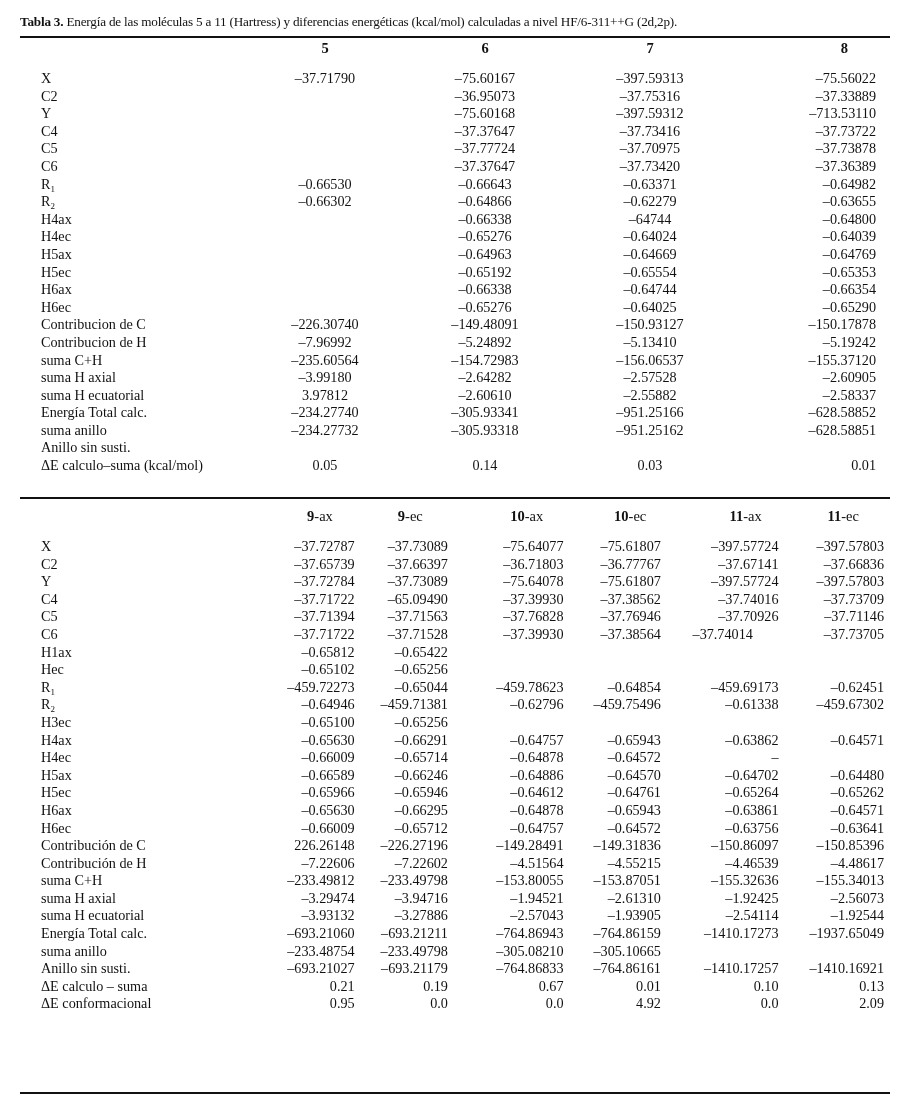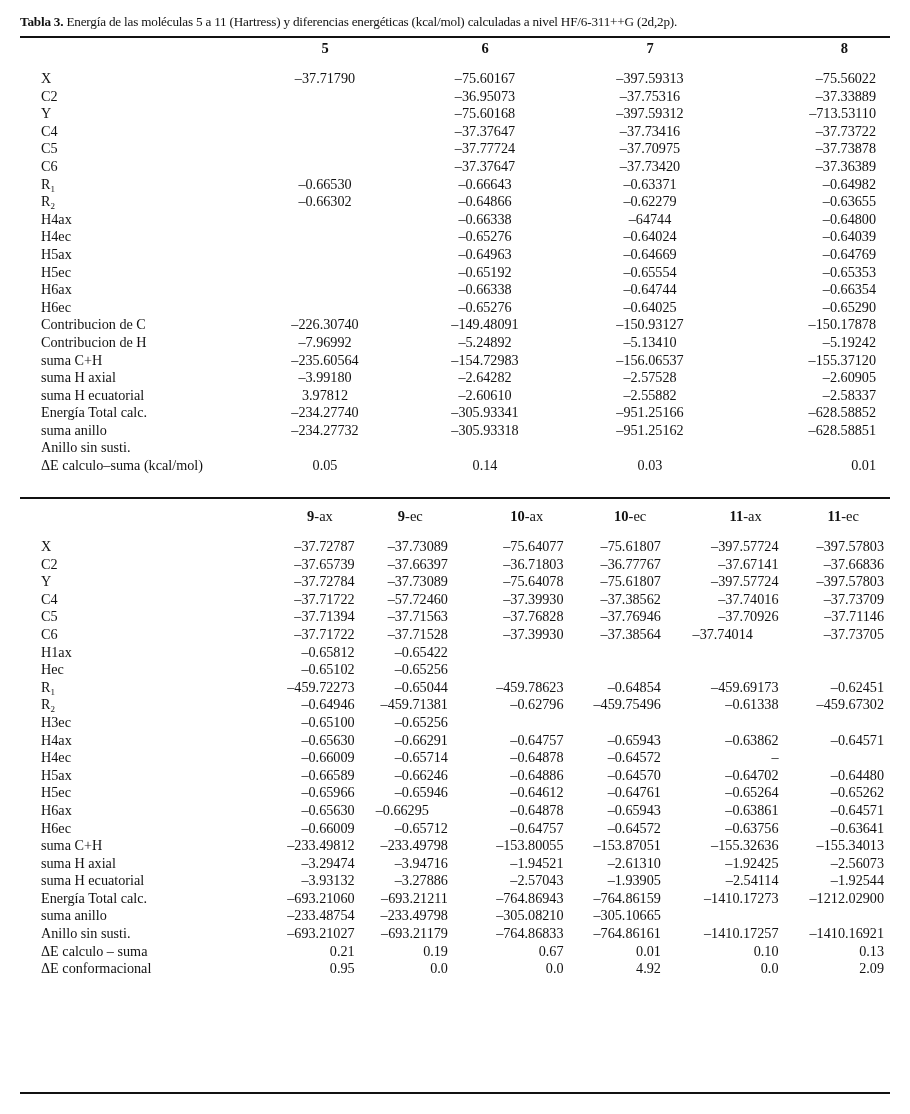--- a/index.html
+++ b/index.html
@@ -264,21 +264,21 @@
         <td class="v" style="text-align:right;padding-right:2px">–37.72784</td>
         <td class="v" style="text-align:right;padding-right:6px">–37.73089</td>
         <td class="v" style="text-align:right;padding-right:6px">–75.64078</td>
         <td class="v" style="text-align:right;padding-right:6px">–75.61807</td>
         <td class="v" style="text-align:right;padding-right:6px">–397.57724</td>
         <td class="v" style="text-align:right;padding-right:6px">–397.57803</td>
       </tr>
       <tr>
         <td class="lab"><span>C4</span></td>
         <td class="v" style="text-align:right;padding-right:2px">–37.71722</td>
-        <td class="v" style="text-align:right;padding-right:6px">–57.72460</td>
+        <td class="v" style="text-align:right;padding-right:6px">–65.09490</td>
         <td class="v" style="text-align:right;padding-right:6px">–37.39930</td>
         <td class="v" style="text-align:right;padding-right:6px">–37.38562</td>
         <td class="v" style="text-align:right;padding-right:6px">–37.74016</td>
         <td class="v" style="text-align:right;padding-right:6px">–37.73709</td>
       </tr>
       <tr>
         <td class="lab"><span>C5</span></td>
         <td class="v" style="text-align:right;padding-right:2px">–37.71394</td>
         <td class="v" style="text-align:right;padding-right:6px">–37.71563</td>
         <td class="v" style="text-align:right;padding-right:6px">–37.76828</td>
@@ -372,36 +372,54 @@
         <td class="v" style="text-align:right;padding-right:2px">–0.65966</td>
         <td class="v" style="text-align:right;padding-right:6px">–0.65946</td>
         <td class="v" style="text-align:right;padding-right:6px">–0.64612</td>
         <td class="v" style="text-align:right;padding-right:6px">–0.64761</td>
         <td class="v" style="text-align:right;padding-right:6px">–0.65264</td>
         <td class="v" style="text-align:right;padding-right:6px">–0.65262</td>
       </tr>
       <tr>
         <td class="lab"><span>H6ax</span></td>
         <td class="v" style="text-align:right;padding-right:2px">–0.65630</td>
-        <td class="v" style="text-align:center;padding-right:6px">–0.66295</td>
+        <td class="v" style="text-align:right;padding-right:6px">–0.66295</td>
         <td class="v" style="text-align:right;padding-right:6px">–0.64878</td>
         <td class="v" style="text-align:right;padding-right:6px">–0.65943</td>
         <td class="v" style="text-align:right;padding-right:6px">–0.63861</td>
         <td class="v" style="text-align:right;padding-right:6px">–0.64571</td>
       </tr>
       <tr>
         <td class="lab"><span>H6ec</span></td>
         <td class="v" style="text-align:right;padding-right:2px">–0.66009</td>
         <td class="v" style="text-align:right;padding-right:6px">–0.65712</td>
         <td class="v" style="text-align:right;padding-right:6px">–0.64757</td>
         <td class="v" style="text-align:right;padding-right:6px">–0.64572</td>
         <td class="v" style="text-align:right;padding-right:6px">–0.63756</td>
         <td class="v" style="text-align:right;padding-right:6px">–0.63641</td>
       </tr>
       <tr>
+        <td class="lab"><span>Contribución de C</span></td>
+        <td class="v" style="text-align:right;padding-right:2px">226.26148</td>
+        <td class="v" style="text-align:right;padding-right:6px">–226.27196</td>
+        <td class="v" style="text-align:right;padding-right:6px">–149.28491</td>
+        <td class="v" style="text-align:right;padding-right:6px">–149.31836</td>
+        <td class="v" style="text-align:right;padding-right:6px">–150.86097</td>
+        <td class="v" style="text-align:right;padding-right:6px">–150.85396</td>
+      </tr>
+      <tr>
+        <td class="lab"><span>Contribución de H</span></td>
+        <td class="v" style="text-align:right;padding-right:2px">–7.22606</td>
+        <td class="v" style="text-align:right;padding-right:6px">–7.22602</td>
+        <td class="v" style="text-align:right;padding-right:6px">–4.51564</td>
+        <td class="v" style="text-align:right;padding-right:6px">–4.55215</td>
+        <td class="v" style="text-align:right;padding-right:6px">–4.46539</td>
+        <td class="v" style="text-align:right;padding-right:6px">–4.48617</td>
+      </tr>
+      <tr>
         <td class="lab"><span>suma C+H</span></td>
         <td class="v" style="text-align:right;padding-right:2px">–233.49812</td>
         <td class="v" style="text-align:right;padding-right:6px">–233.49798</td>
         <td class="v" style="text-align:right;padding-right:6px">–153.80055</td>
         <td class="v" style="text-align:right;padding-right:6px">–153.87051</td>
         <td class="v" style="text-align:right;padding-right:6px">–155.32636</td>
         <td class="v" style="text-align:right;padding-right:6px">–155.34013</td>
       </tr>
       <tr>
         <td class="lab"><span>suma H axial</span></td>
@@ -421,21 +439,21 @@
         <td class="v" style="text-align:right;padding-right:6px">–2.54114</td>
         <td class="v" style="text-align:right;padding-right:6px">–1.92544</td>
       </tr>
       <tr>
         <td class="lab"><span>Energía Total calc.</span></td>
         <td class="v" style="text-align:right;padding-right:2px">–693.21060</td>
         <td class="v" style="text-align:right;padding-right:6px">–693.21211</td>
         <td class="v" style="text-align:right;padding-right:6px">–764.86943</td>
         <td class="v" style="text-align:right;padding-right:6px">–764.86159</td>
         <td class="v" style="text-align:right;padding-right:6px">–1410.17273</td>
-        <td class="v" style="text-align:right;padding-right:6px">–1212.02900</td>
+        <td class="v" style="text-align:right;padding-right:6px">–1937.65049</td>
       </tr>
       <tr>
         <td class="lab"><span>suma anillo</span></td>
         <td class="v" style="text-align:right;padding-right:2px">–233.48754</td>
         <td class="v" style="text-align:right;padding-right:6px">–233.49798</td>
         <td class="v" style="text-align:right;padding-right:6px">–305.08210</td>
         <td class="v" style="text-align:right;padding-right:6px">–305.10665</td>
         <td class="v" style="text-align:right;padding-right:6px"></td>
         <td class="v" style="text-align:right;padding-right:6px"></td>
       </tr>

